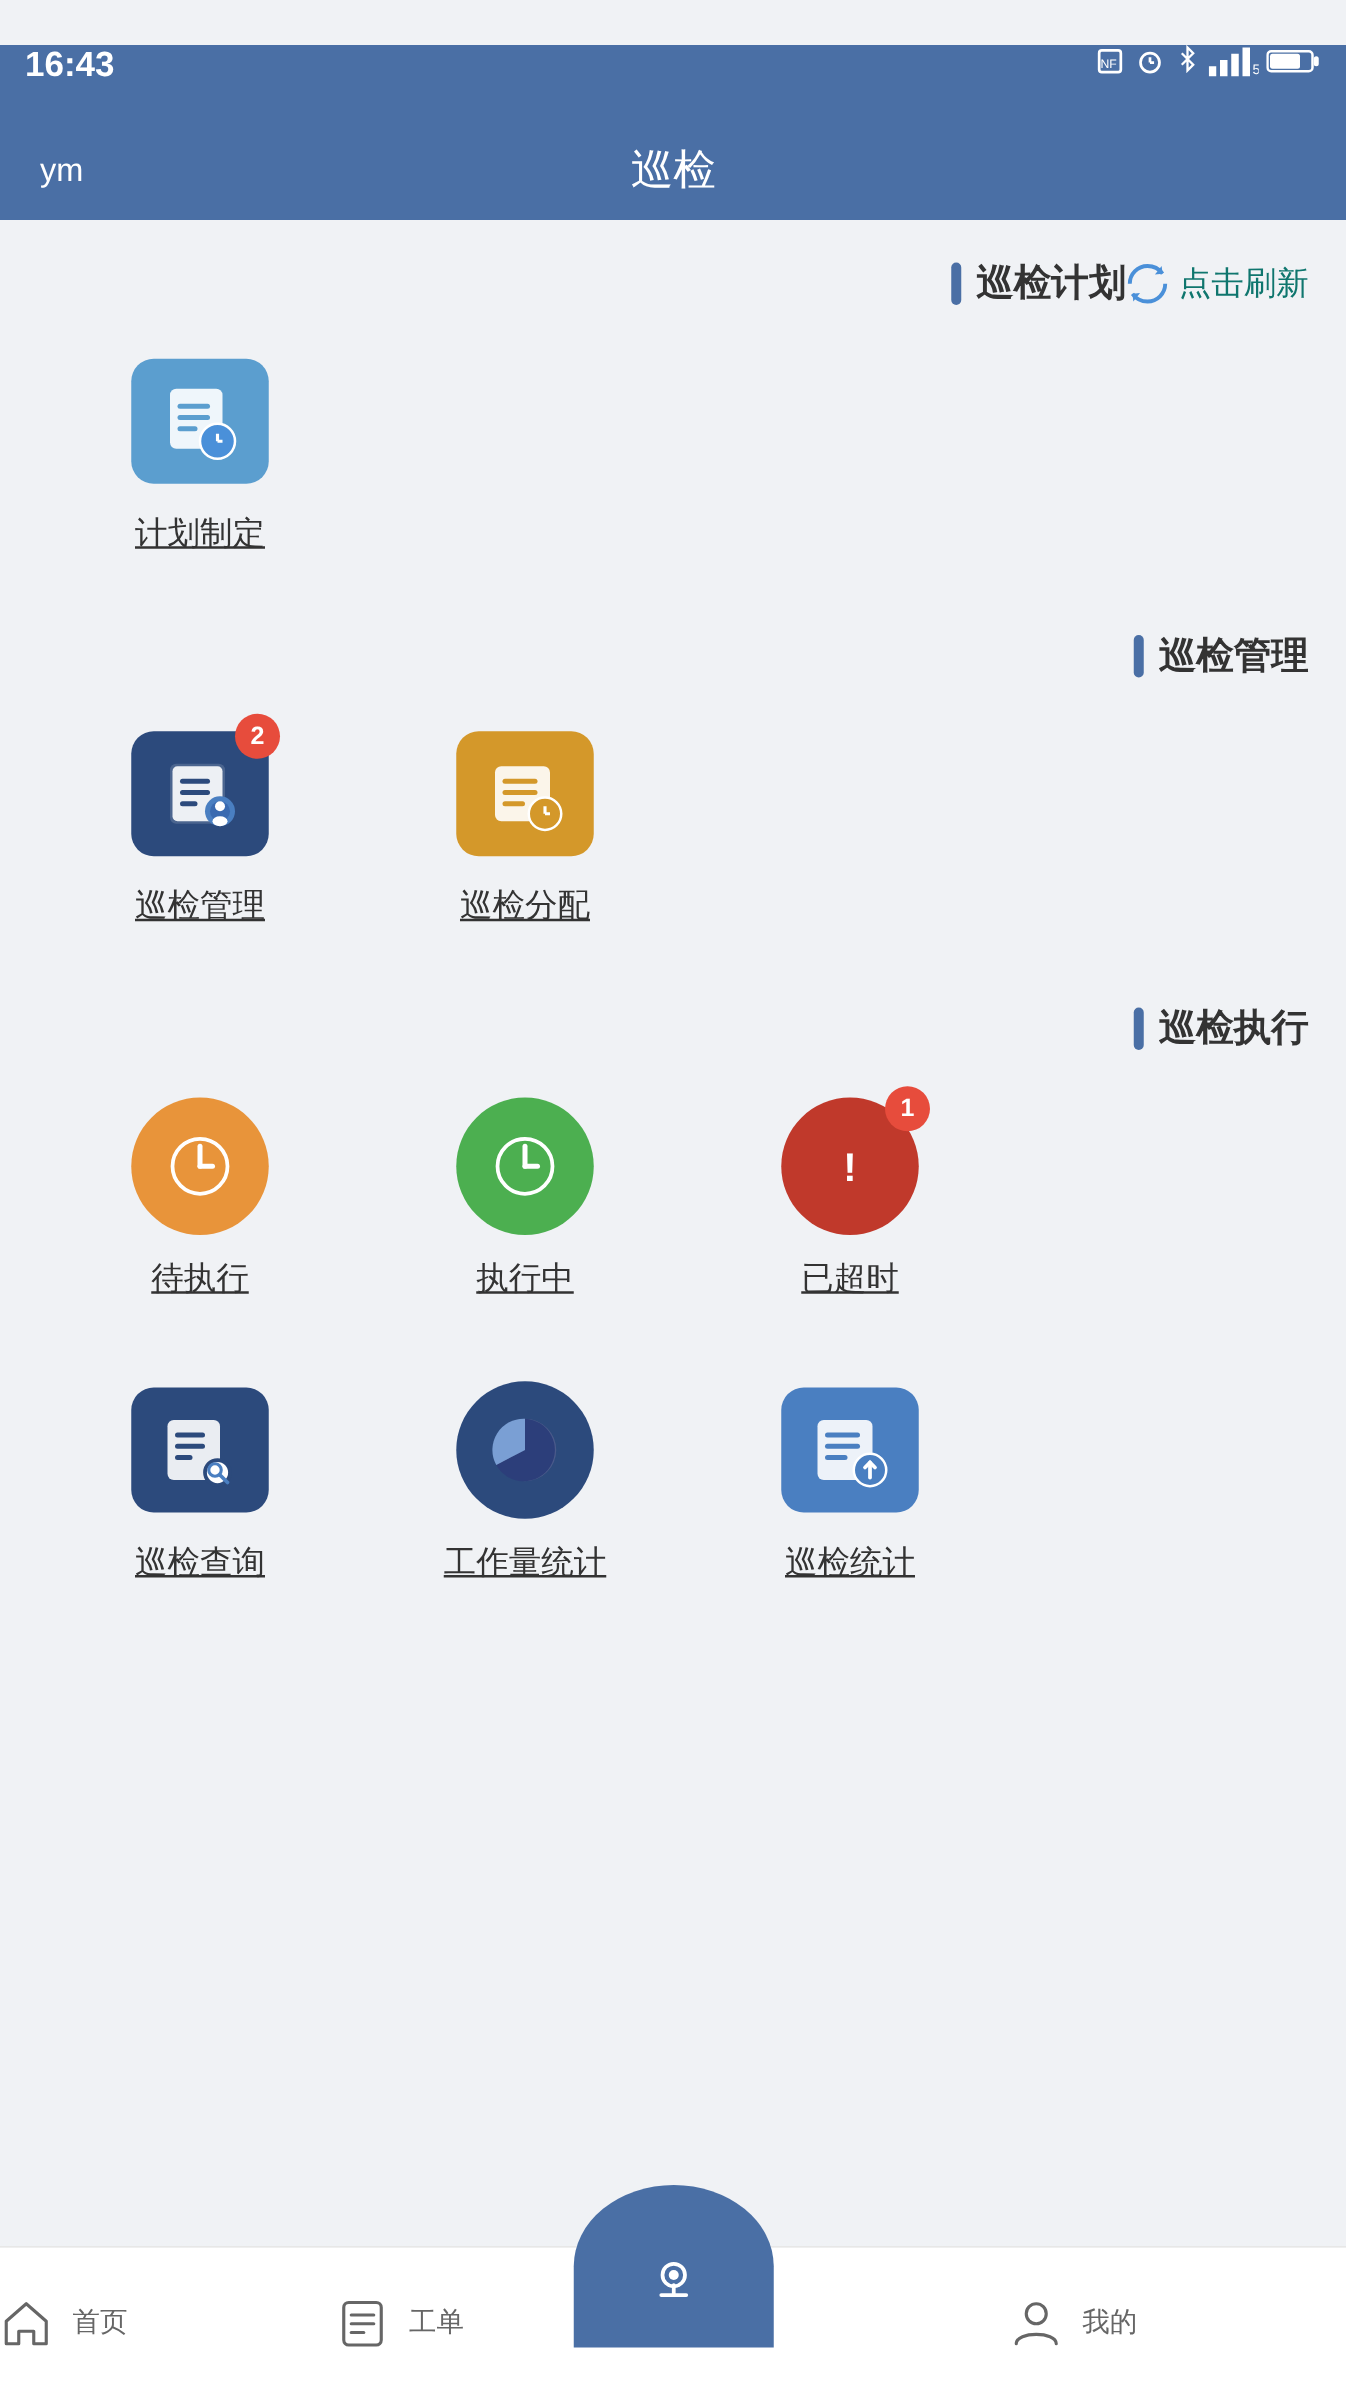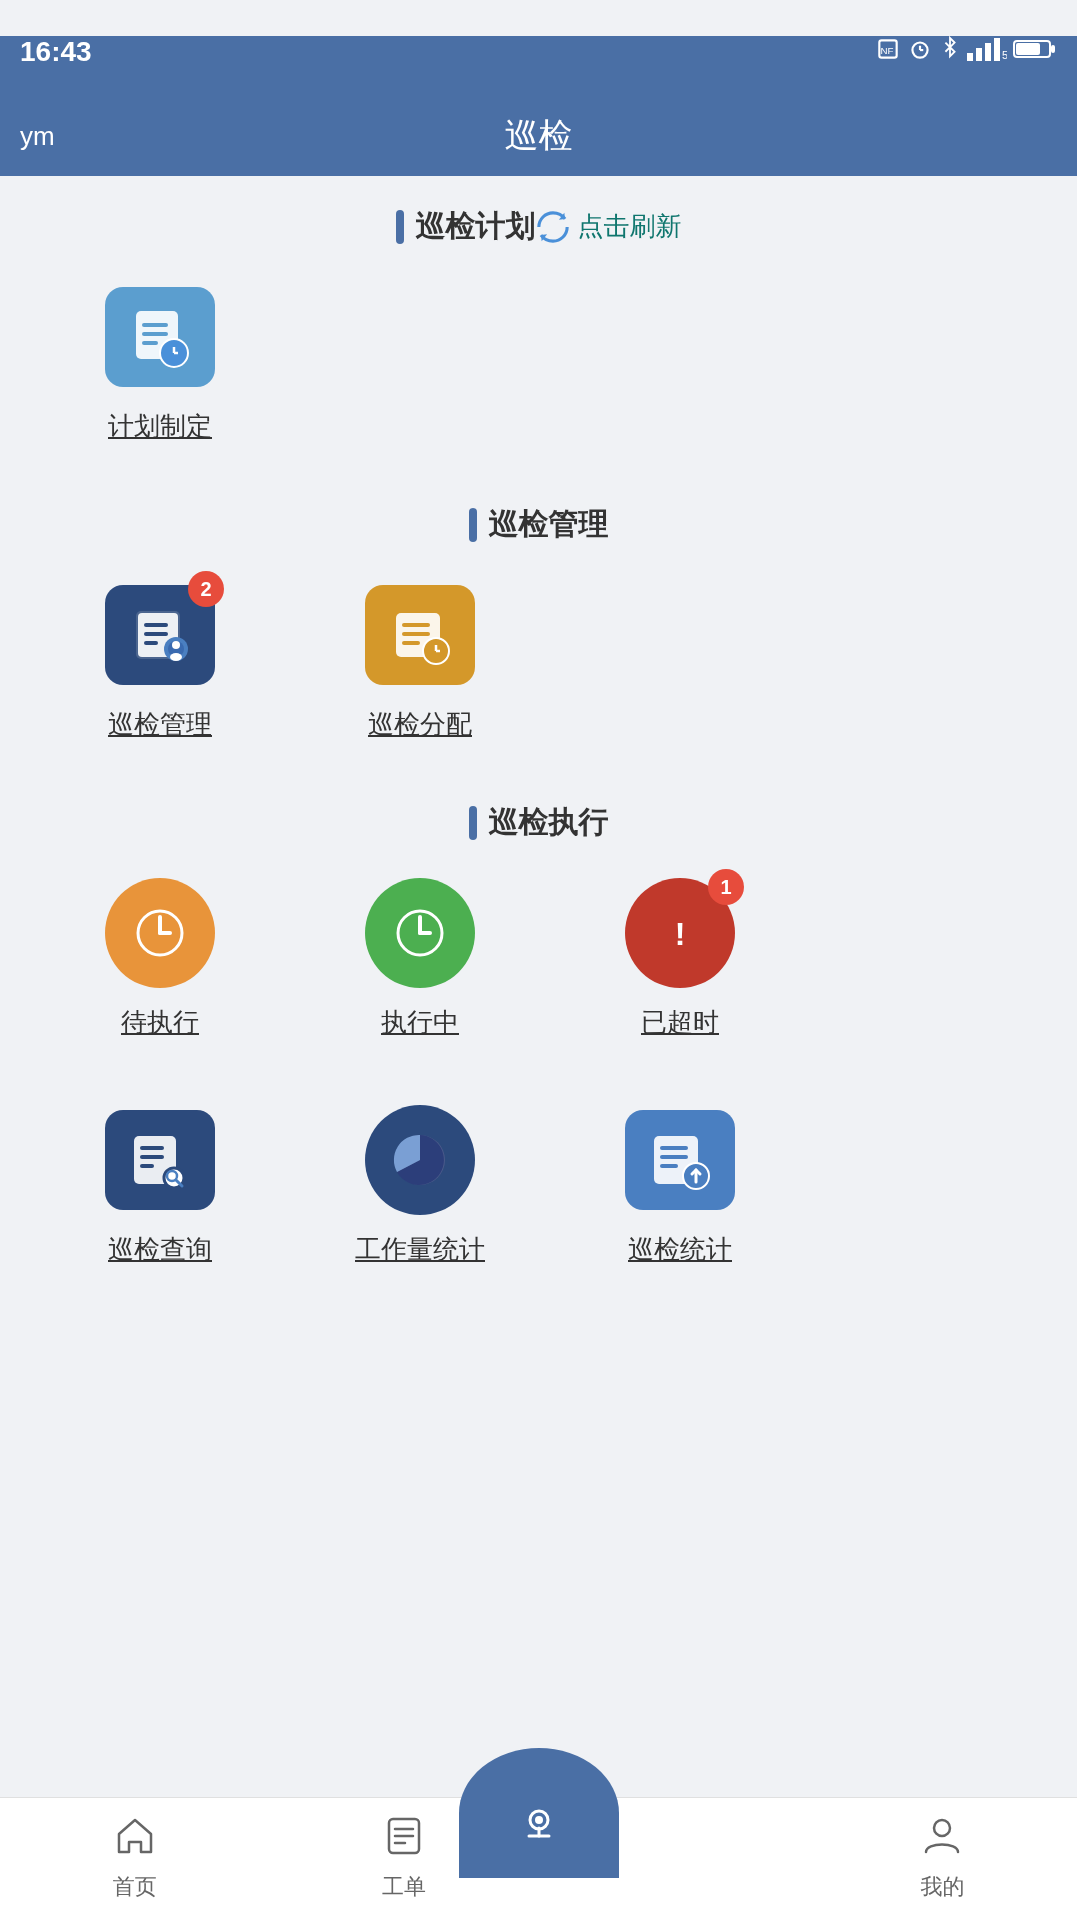--- a/index.html
+++ b/index.html
@@ -42,21 +42,21 @@
       color: white;
       display: flex;
       align-items: center;
       justify-content: center;
       padding: 16px 20px;
       height: 80px;
       position: relative;
     }
     .header-user {
       position: absolute;
-      left: 20px;
+      left: 32px;
       font-size: 26px;
       font-weight: 500;
     }
     .header-title {
       font-size: 34px;
       font-weight: 400;
     }
 
     
     .main-content {
@@ -66,21 +66,21 @@
       overflow-y: auto;
     }
 
     
     .section {
       margin-bottom: 40px;
     }
     .section-header {
       display: flex;
       align-items: center;
-      justify-content: center;
+      justify-content: flex-end;
       margin-bottom: 30px;
     }
     .section-title-wrap {
       display: flex;
       align-items: center;
       gap: 12px;
     }
     .section-bar {
       width: 8px;
       height: 34px;
@@ -239,21 +239,21 @@
       background: white;
       display: flex;
       align-items: center;
       justify-content: space-around;
       height: 120px;
       border-top: 1px solid #e0e0e0;
       position: relative;
     }
     .nav-item {
       display: flex;
-      flex-direction: column;
+      flex-direction: row;
       align-items: center;
       gap: 16px;
       cursor: pointer;
       flex: 1;
     }
     .nav-label {
       font-size: 22px;
       color: #666;
     }
     .nav-center-btn {

